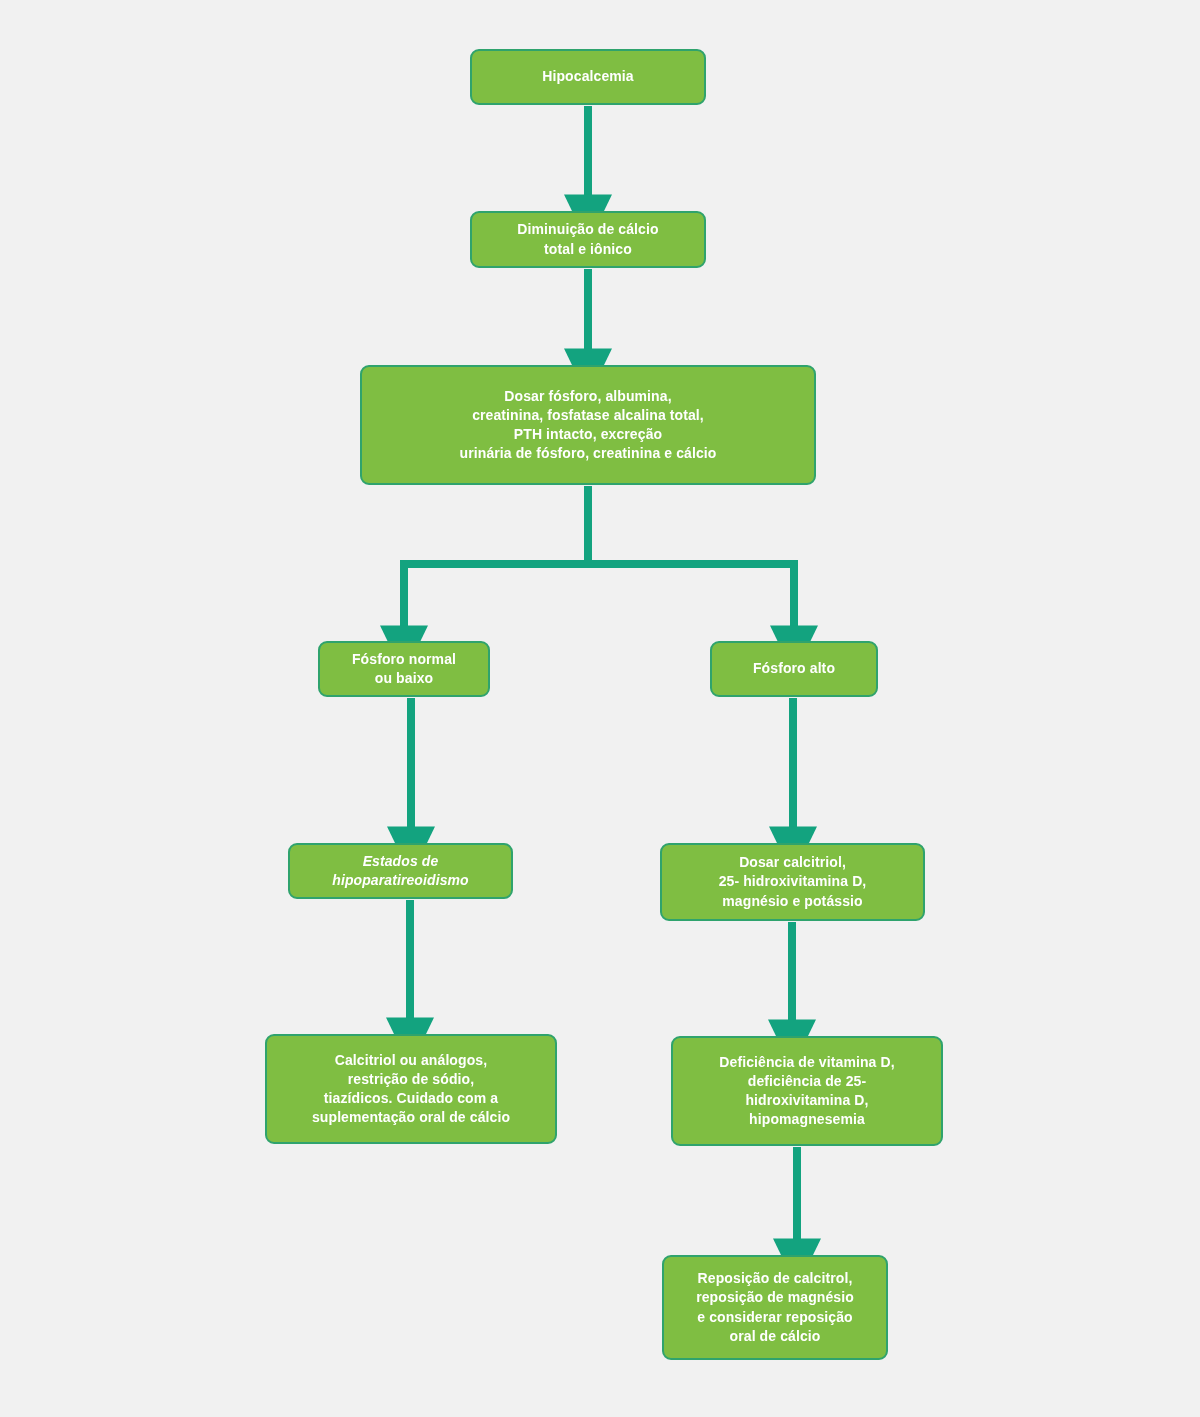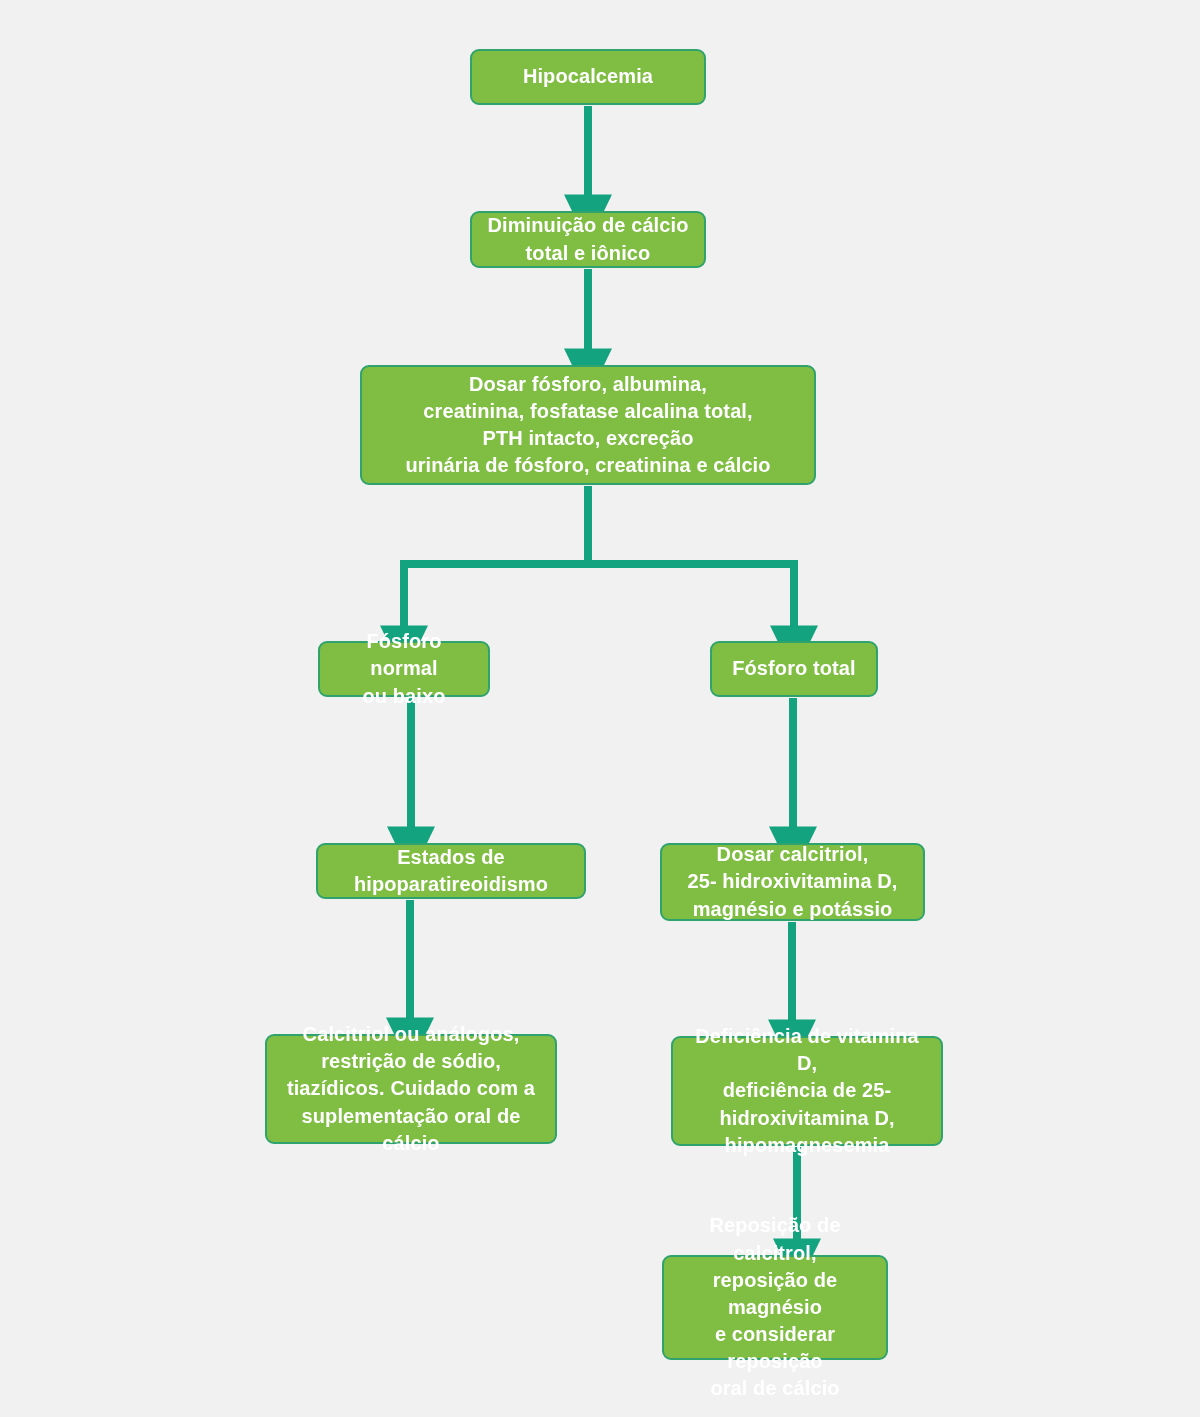--- a/index.html
+++ b/index.html
@@ -32,21 +32,21 @@
     box-sizing: border-box;
     background: #7fbe42;
     border: 2px solid #2fa36d;
     border-radius: 9px;
     display: flex;
     align-items: center;
     justify-content: center;
     text-align: center;
     color: #ffffff;
     font-weight: bold;
-    font-size: 20px;
+    font-size: 14px;
     line-height: 1.36;
     letter-spacing: 0.1px;
     padding: 4px 10px;
     text-rendering: optimizeLegibility;
   }
   .node-label {
     display: block;
     white-space: pre-line;
   }
 </style>
@@ -113,24 +113,24 @@
 PTH intacto, excreção
 urinária de fósforo, creatinina e cálcio</span>
   </div>
 
   <div class="node" style="left:318px; top:641px; width:172px; height:56px;">
     <span class="node-label">Fósforo normal
 ou baixo</span>
   </div>
 
   <div class="node" style="left:710px; top:641px; width:168px; height:56px;">
-    <span class="node-label">Fósforo total</span>
+    <span class="node-label">Fósforo alto</span>
   </div>
 
-  <div class="node" style="left:316px; top:843px; width:270px; height:56px;">
+  <div class="node" style="left:288px; top:843px; width:225px; height:56px;font-style:italic;">
     <span class="node-label">Estados de
 hipoparatireoidismo</span>
   </div>
 
   <div class="node" style="left:660px; top:843px; width:265px; height:78px;align-items:center;">
     <span class="node-label">Dosar calcitriol,
 25- hidroxivitamina D,
 magnésio e potássio</span>
   </div>
 

